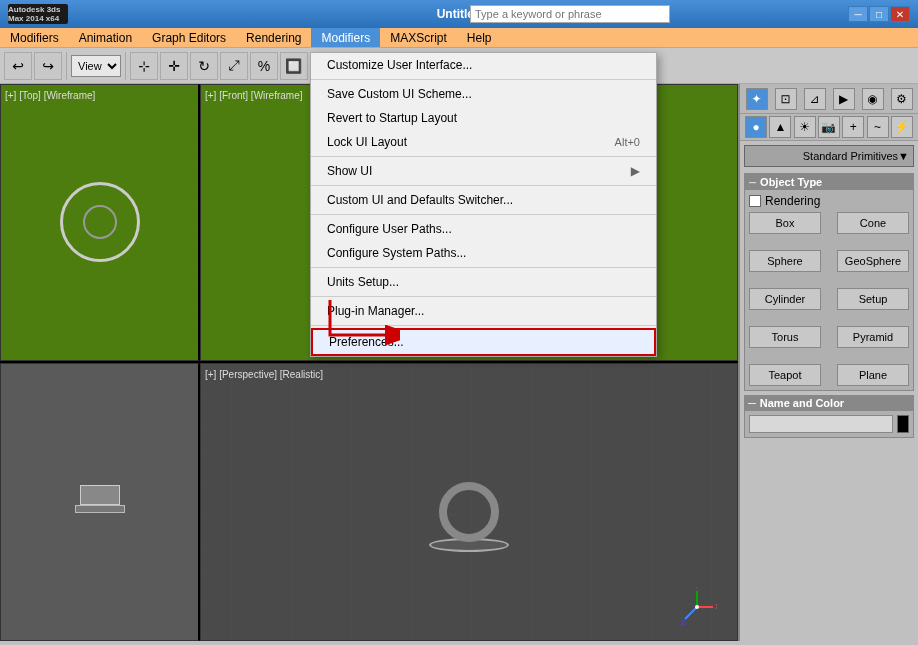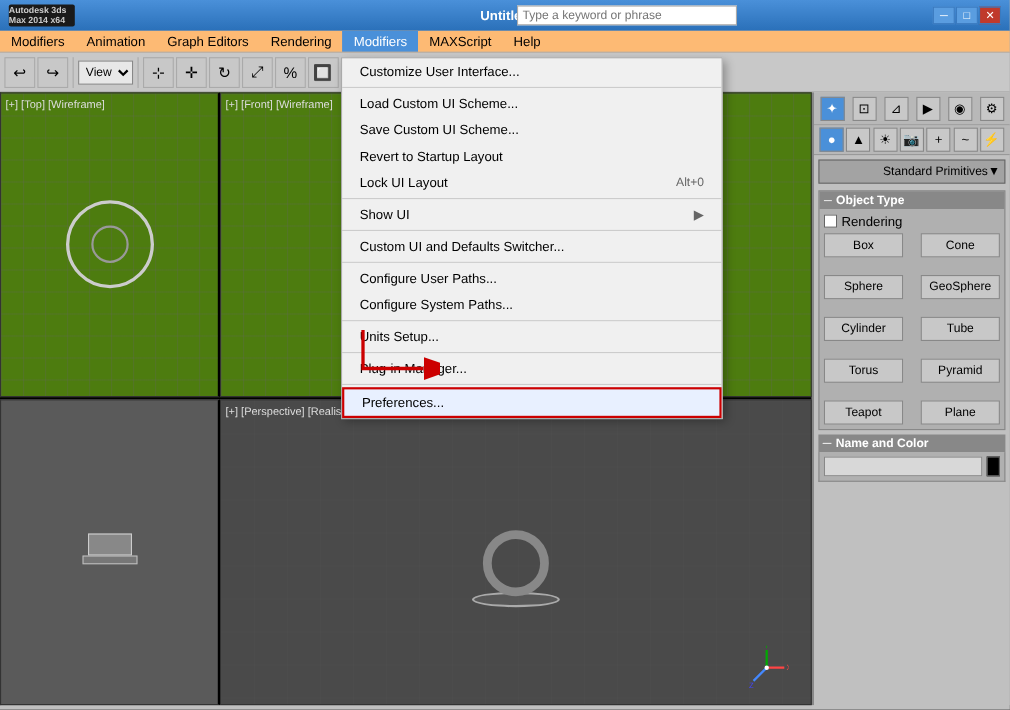--- a/index.html
+++ b/index.html
@@ -436,21 +436,21 @@
         <div class="autogrid-row">
           <div class="checkbox"></div>
           <span>Rendering</span>
         </div>
         <div class="obj-grid">
           <div class="obj-btn">Box</div>
           <div class="obj-btn">Cone</div>
           <div class="obj-btn">Sphere</div>
           <div class="obj-btn">GeoSphere</div>
           <div class="obj-btn">Cylinder</div>
-          <div class="obj-btn">Tube</div>
+          <div class="obj-btn">Setup</div>
           <div class="obj-btn">Torus</div>
           <div class="obj-btn">Pyramid</div>
           <div class="obj-btn">Teapot</div>
           <div class="obj-btn">Plane</div>
         </div>
       </div>
     </div>
 
     <div class="name-color-section">
       <div class="name-color-header">
@@ -463,23 +463,20 @@
       </div>
     </div>
   </div>
 </div>
 
 <div id="customize-menu">
   <div class="dropdown-item">
     <span>Customize User Interface...</span>
   </div>
   <div class="menu-separator"></div>
-  <div class="dropdown-item">
-    <span>Load Custom UI Scheme...</span>
-  </div>
   <div class="dropdown-item">
     <span>Save Custom UI Scheme...</span>
   </div>
   <div class="dropdown-item">
     <span>Revert to Startup Layout</span>
   </div>
   <div class="dropdown-item">
     <span>Lock UI Layout</span>
     <span class="shortcut">Alt+0</span>
   </div>

